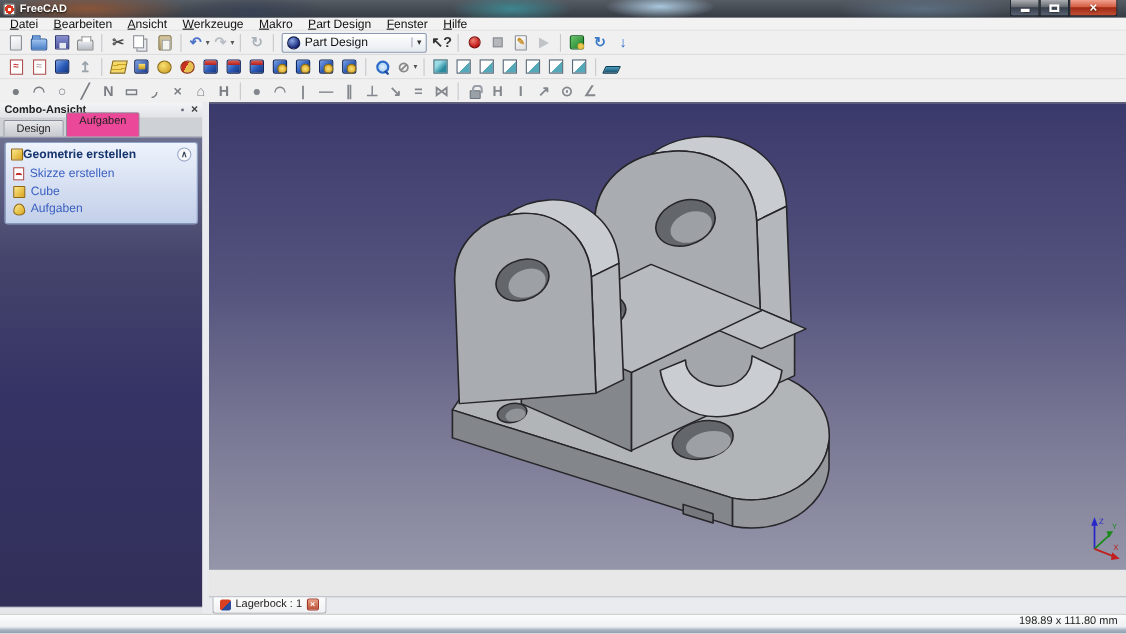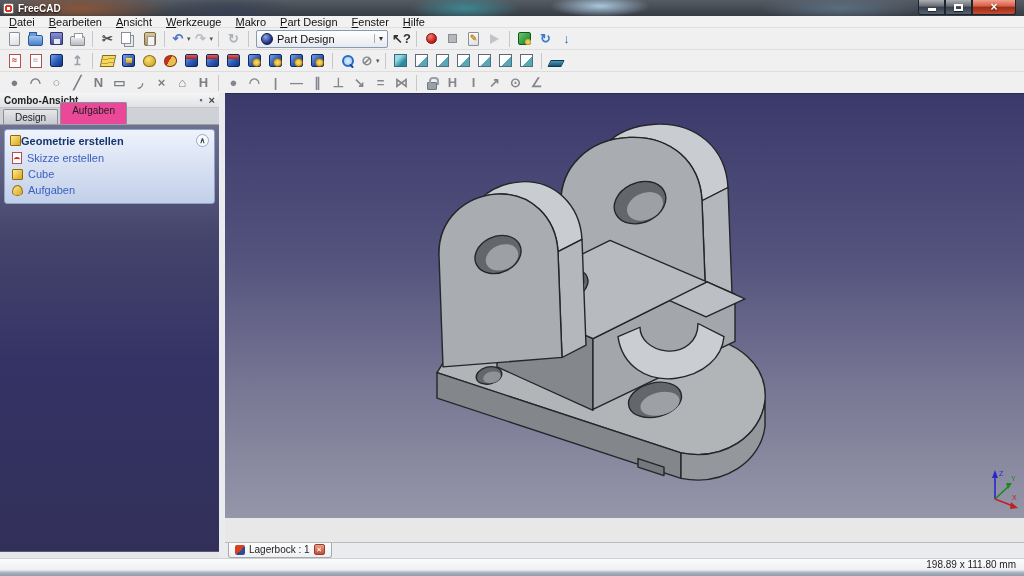--- a/index.html
+++ b/index.html
@@ -79,21 +79,21 @@
   .k-lock::before { content:""; position:absolute; top:-6px; left:1px; width:6px; height:6px; border:2px solid #9aa0a8; border-bottom:none; border-radius:4px 4px 0 0; }
   .wb-combo { display:flex; align-items:center; height:18px; width:132px; margin:0 3px;
     border:1px solid #8a9ab0; background:linear-gradient(#ffffff,#e6eaf0); border-radius:2px; padding:0 4px; font-size:11px; flex:none; }
   .wb-globe { width:12px; height:12px; border-radius:50%; border:1px solid #101a4a; margin-right:4px;
     background:radial-gradient(circle at 35% 30%,#8aa8e8,#1a2a7a 70%); flex:none; }
   .wb-label { color:#111; white-space:nowrap; }
   .wb-caret { margin-left:auto; border-left:1px solid #aab; padding-left:4px; font-size:8px; color:#333; }
 
   
   .main { position:absolute; top:93px; left:0; right:0; bottom:18px; display:flex; }
-  .left-col { width:219px; display:flex; flex-direction:column; background:#e7e9ec; }
+  .left-col { width:184px; display:flex; flex-direction:column; background:#e7e9ec; }
   .combo-header { height:15px; background:linear-gradient(#f4f5f7,#e0e2e5); border-bottom:1px solid #c4c6ca;
     display:flex; align-items:center; padding:0 4px; font-size:10px; font-weight:bold; color:#222; }
   .pin { color:#667; font-size:9px; margin-right:6px; }
   .cx { color:#444; font-size:11px; font-weight:bold; line-height:1; }
   .panel-tabs { height:17px; background:#ced1d6; display:flex; align-items:flex-end; padding-left:3px; border-bottom:1px solid #9aa0aa; }
   .ptab { font-size:10px; padding:2px 11px 1px; border:1px solid #8a8f99; border-bottom:none; margin-right:2px;
     background:linear-gradient(#e6e7ea,#c6c9cf); border-radius:2px 2px 0 0; color:#222; }
   .ptab.active { background:#ec4899; padding-bottom:8px; }
   .panel-body { flex:1; padding:4px; }
   .task-box { border:1px solid #8fa3c8; border-radius:3px; background:linear-gradient(#eef3fc,#c2cfe9); padding-bottom:5px; }

